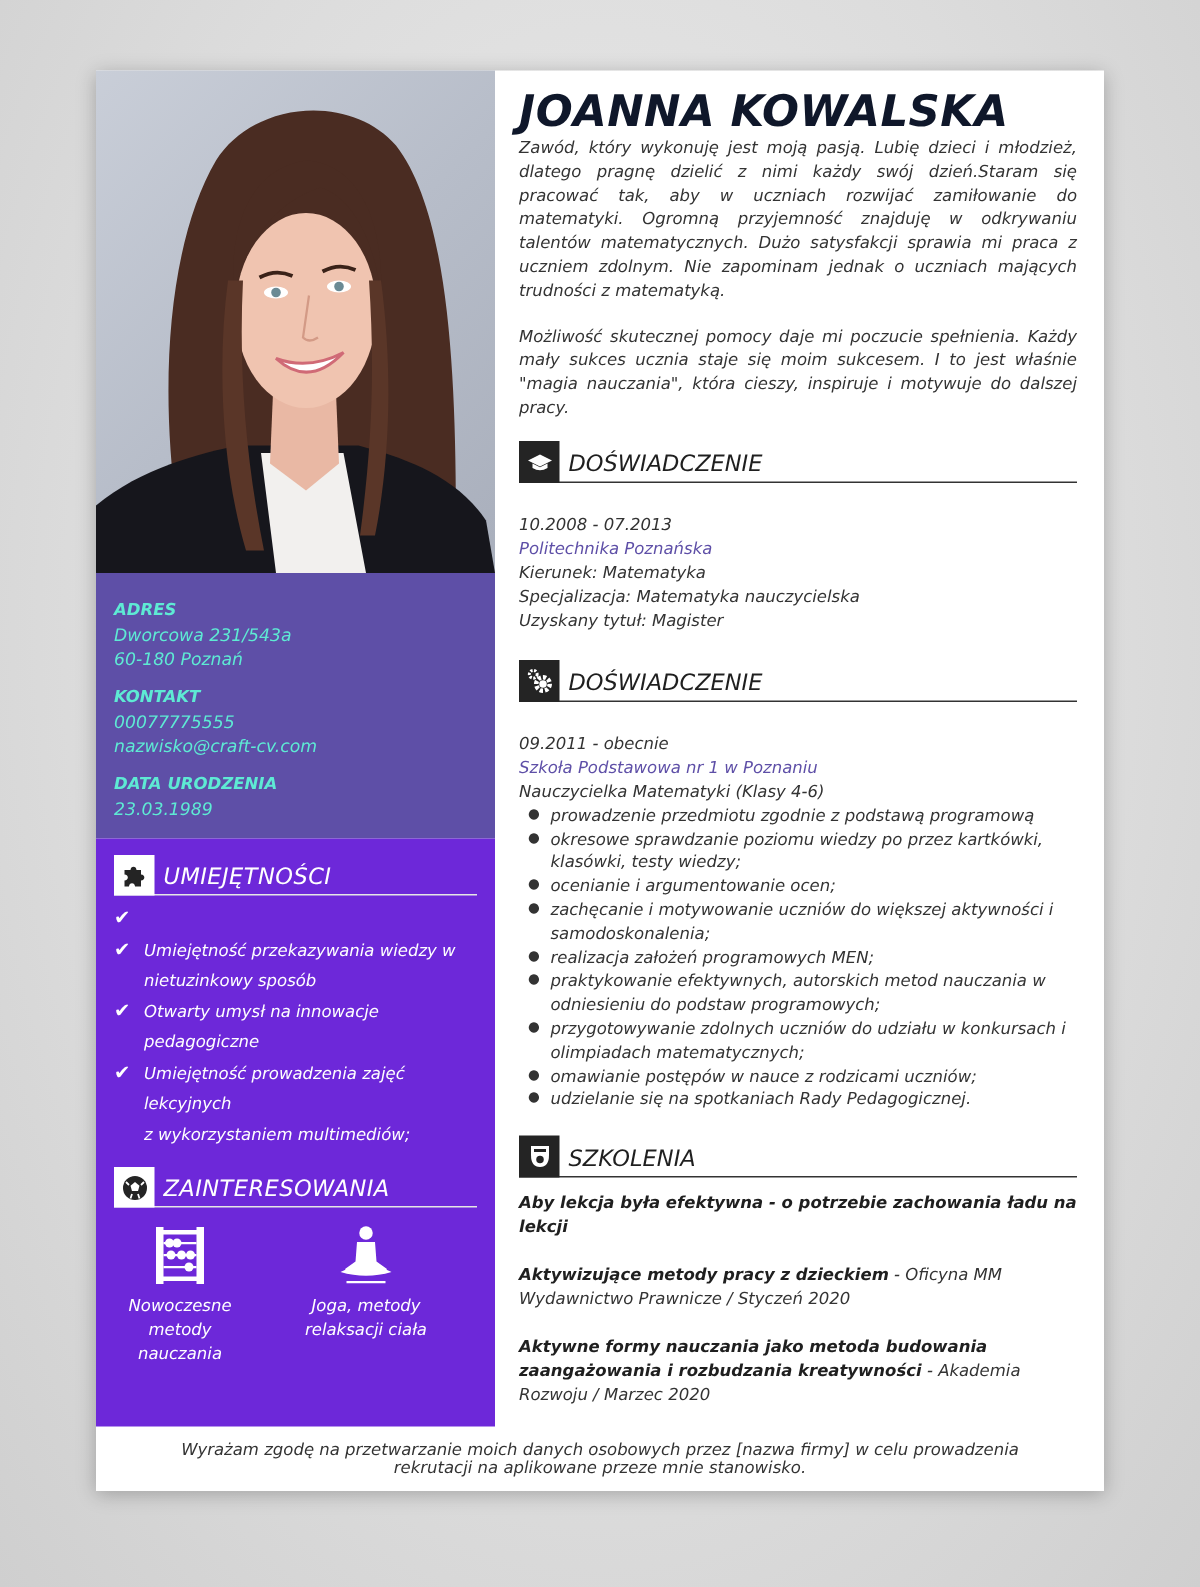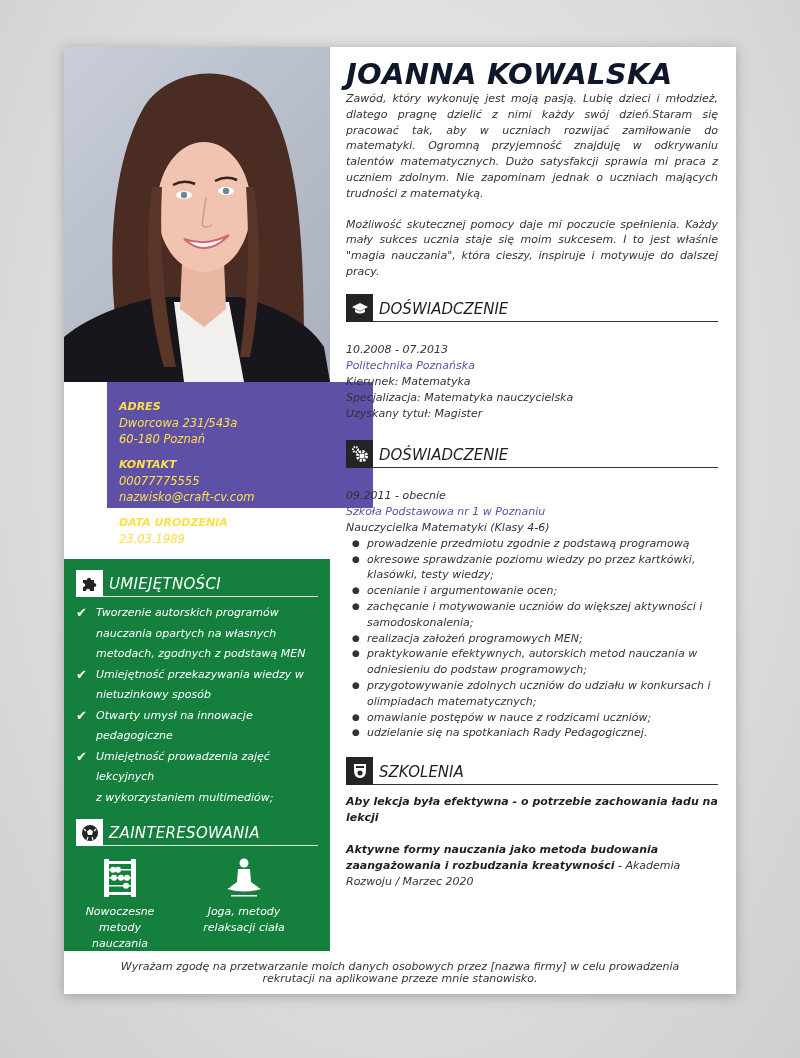--- a/index.html
+++ b/index.html
@@ -16,29 +16,29 @@
   }
   .left {
     position: absolute; left: 0; top: 0; width: 266px; height: 904px;
   }
   .photo {
     position: absolute; left: 0; top: 0; width: 266px; height: 335px;
     background: linear-gradient(135deg, #c9ced8 0%, #b7bdc9 50%, #a9afbc 100%);
     overflow: hidden;
   }
   .contact {
-    position: absolute; left: 0; top: 335px; width: 266px; height: 126px;
-    background: #5e4fa7; color: #fde047; padding: 18px 12px 0 12px; margin-left: 43px;
+    position: absolute; left: 0; top: 335px; width: 266px; height: 177px;
+    background: #5e4fa7; color: #5eead4; padding: 18px 12px 0 12px;
   }
   .contact .lbl { font-size: 11px; font-weight: bold; font-style: italic; margin-bottom: 2px; }
   .contact .val { font-size: 11.5px; font-style: italic; line-height: 16px; }
   .contact .grp { margin-bottom: 11px; }
   .dark {
     position: absolute; left: 0; top: 512px; width: 266px; height: 392px;
-    background: #15803d; color: #fff; padding: 12px 12px 0 12px;
+    background: #6d28d9; color: #fff; padding: 12px 12px 0 12px;
   }
   .lhead { display: flex; align-items: flex-end; height: 26px; border-bottom: 1.5px solid #e6e6e6; }
   .lhead .ic { width: 27px; height: 27px; background: #fff; display: flex; align-items: center; justify-content: center; margin-bottom: -1px; }
   .lhead .t { font-size: 15px; font-style: italic; margin-left: 6px; margin-bottom: 3px; letter-spacing: 0.3px; }
   .skills { list-style: none; margin-top: 6px; }
   .skills li { display: flex; font-size: 11px; font-style: italic; line-height: 20.5px; }
   .skills li .ck { width: 20px; flex: 0 0 20px; font-style: normal; font-weight: bold; font-size: 13px; }
   .interests { display: flex; margin-top: 10px; gap: 36px; }
   .int { width: 88px; text-align: center; }
   .int .iic { height: 44px; display: flex; justify-content: center; align-items: center; }
@@ -124,21 +124,20 @@
         <span class="ic">
           <svg width="18" height="18" viewBox="0 0 18 18">
               <path d="M2 5 H6 C6 2 10 2 10 5 H13 V8 C16 8 16 12 13 12 V16 H9 C9 13 5 13 5 16 H2 V12 C5 12 5 8 2 8 Z" fill="#242424"></path>
             </svg>
         </span>
         <span class="t">UMIEJĘTNOŚCI</span>
       </div>
       <ul class="skills">
         <li>
           <span class="ck">✔</span>
-          <span><span>Tworzenie autorskich programów</span><br><span>nauczania opartych na własnych</span><br><span>metodach, zgodnych z podstawą MEN</span></span>
         </li>
         <li>
           <span class="ck">✔</span>
           <span><span>Umiejętność przekazywania wiedzy w</span><br><span>nietuzinkowy sposób</span></span>
         </li>
         <li>
           <span class="ck">✔</span>
           <span>Otwarty umysł na innowacje pedagogiczne</span>
         </li>
         <li>
@@ -278,18 +277,21 @@
             <circle cx="8" cy="10" r="2.5" fill="#242424"></circle>
             <rect x="4" y="3" width="8" height="2" fill="#242424"></rect>
           </svg>
       </span>
       <span class="t">SZKOLENIA</span>
     </div>
     <div class="train">
       <b>Aby lekcja była efektywna - o potrzebie zachowania ładu na lekcji</b><br>
     </div>
     <div class="train">
+      <b>Aktywizujące metody pracy z dzieckiem</b><span> - Oficyna MM Wydawnictwo Prawnicze / Styczeń 2020</span>
+    </div>
+    <div class="train">
       <b>Aktywne formy nauczania jako metoda budowania zaangażowania i rozbudzania kreatywności</b><span> - Akademia Rozwoju / Marzec 2020</span>
     </div>
   </div>
 
   <div class="footer">Wyrażam zgodę na przetwarzanie moich danych osobowych przez [nazwa firmy] w celu prowadzenia rekrutacji na aplikowane przeze mnie stanowisko.</div>
 </div>
 
 </body></html>

